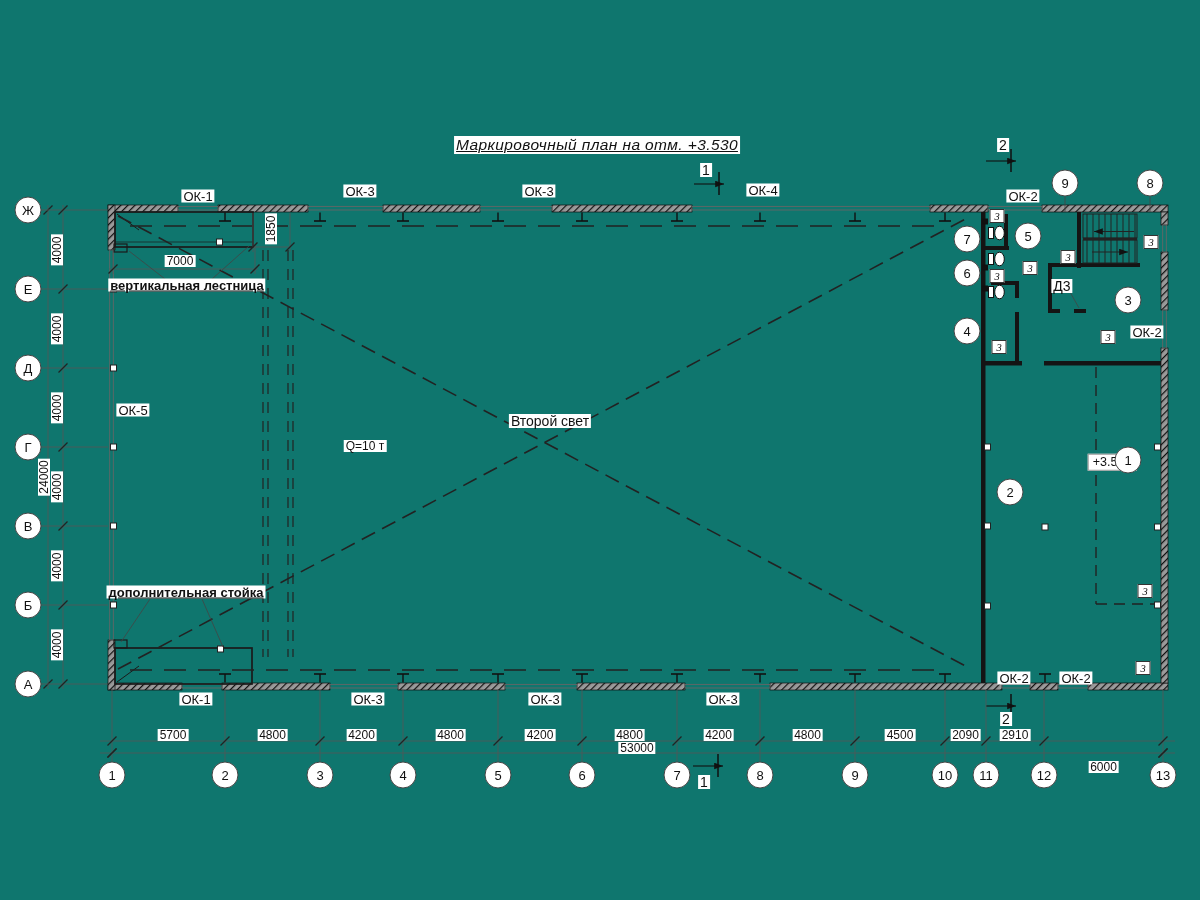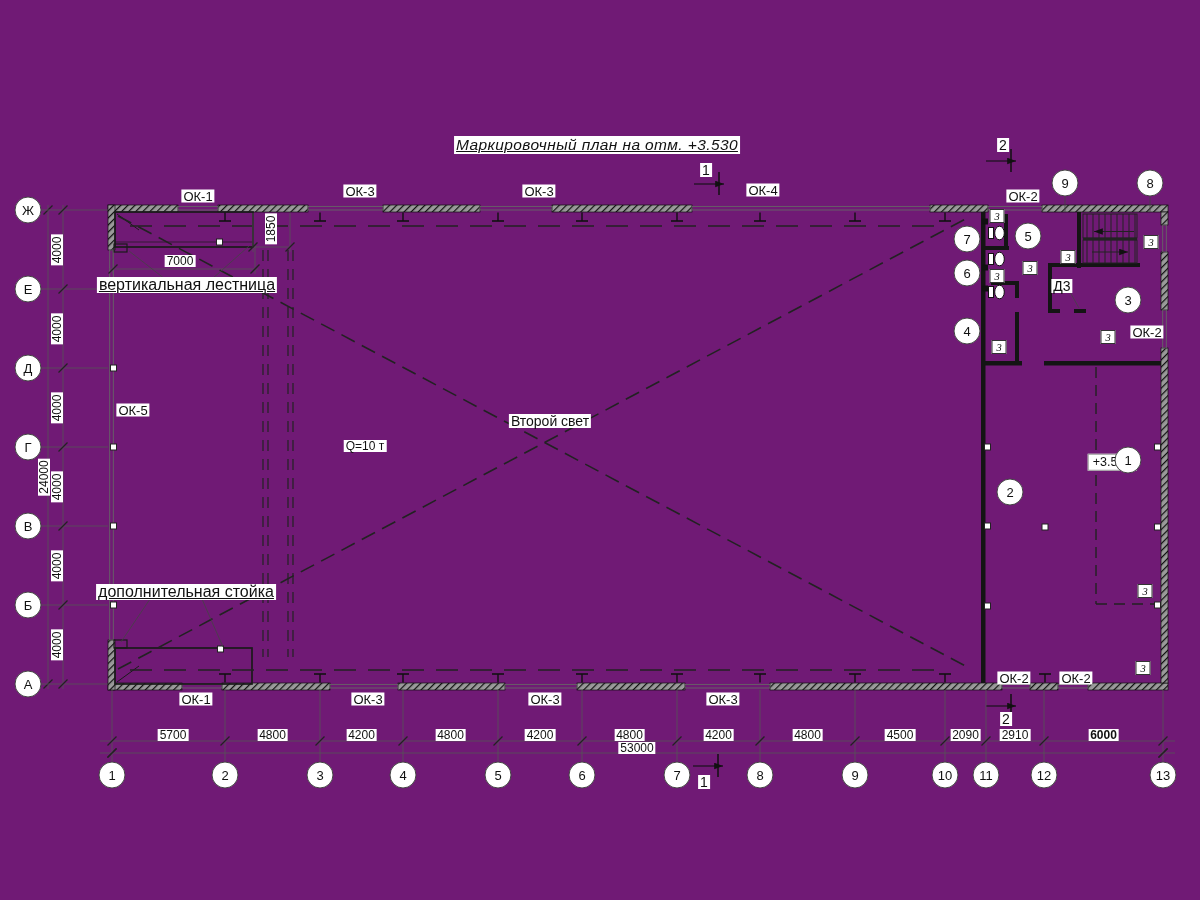--- a/index.html
+++ b/index.html
@@ -1,24 +1,24 @@
 <!DOCTYPE html>
 <html><head>
 <meta charset="utf-8">
 <style>
   html,body{margin:0;padding:0;background:#fff;}
-  #plan{position:relative;width:1200px;height:900px;background:#701a75;overflow:hidden;
+  #plan{position:relative;width:1200px;height:900px;background:#0f766e;overflow:hidden;
         font-family:"Liberation Sans",sans-serif;}
   #geom{position:absolute;left:0;top:0;}
   .lbl{position:absolute;transform:translate(-50%,-50%);font:13px "Liberation Sans",sans-serif;
        color:#111;white-space:nowrap;line-height:1;background:#fff;padding:0 2px;}
   .dim{font-size:12px;}
   .rot{transform:translate(-50%,-50%) rotate(-90deg);}
   .title{font:italic 15.5px "Liberation Sans",sans-serif;text-decoration:underline;letter-spacing:.4px;}
-  .ul{text-decoration:underline;font-size:16px;}
+  .ul{text-decoration:underline;font-size:13px;font-weight:bold;}
   .small{font-size:12px;margin-left:40px;}
   .sec{font-size:14px;}
   .boxed{border:1px solid #999;padding:1px 4px;font-size:12.5px;}
   .circ{position:absolute;width:27px;height:27px;border:1.2px solid #444;border-radius:50%;
         background:#fff;display:flex;align-items:center;justify-content:center;
         font:13px "Liberation Sans",sans-serif;color:#111;transform:translate(-50%,-50%);box-sizing:border-box;}
   .m3{position:absolute;width:15px;height:14px;border:1px solid #333;background:#fff;
       display:flex;align-items:center;justify-content:center;
       font:italic 10.5px "Liberation Serif",serif;color:#111;transform:translate(-50%,-50%);box-sizing:border-box;}
 </style>
@@ -316,21 +316,21 @@
       <div class="lbl dim" style="left: 272.5px; top: 735px;">4800</div>
       <div class="lbl dim" style="left: 361.5px; top: 735px;">4200</div>
       <div class="lbl dim" style="left: 450.5px; top: 735px;">4800</div>
       <div class="lbl dim" style="left: 540px; top: 735px;">4200</div>
       <div class="lbl dim" style="left: 629.5px; top: 735px;">4800</div>
       <div class="lbl dim" style="left: 718.5px; top: 735px;">4200</div>
       <div class="lbl dim" style="left: 807.5px; top: 735px;">4800</div>
       <div class="lbl dim" style="left: 900px; top: 735px; text-align: right;">4500</div>
       <div class="lbl dim" style="left: 965.5px; top: 735px;">2090</div>
       <div class="lbl dim" style="left: 1015px; top: 735px;">2910</div>
-      <div class="lbl dim" style="left: 1103.5px; top: 735px; font-weight: bold;">6000</div>
+      <div class="lbl dim" style="left: 1103.5px; top: 767px;">6000</div>
       <div class="circ" style="left: 28px; top: 210px;">Ж</div>
       <div class="circ" style="left: 28px; top: 289px;">Е</div>
       <div class="circ" style="left: 28px; top: 368px;">Д</div>
       <div class="circ" style="left: 28px; top: 447px;">Г</div>
       <div class="circ" style="left: 28px; top: 526px;">В</div>
       <div class="circ" style="left: 28px; top: 605px;">Б</div>
       <div class="circ" style="left: 28px; top: 684px;">А</div>
       <div class="lbl dim rot" style="left: 57px; top: 249.5px;">4000</div>
       <div class="lbl dim rot" style="left: 57px; top: 328.5px;">4000</div>
       <div class="lbl dim rot" style="left: 57px; top: 407.5px;">4000</div>

